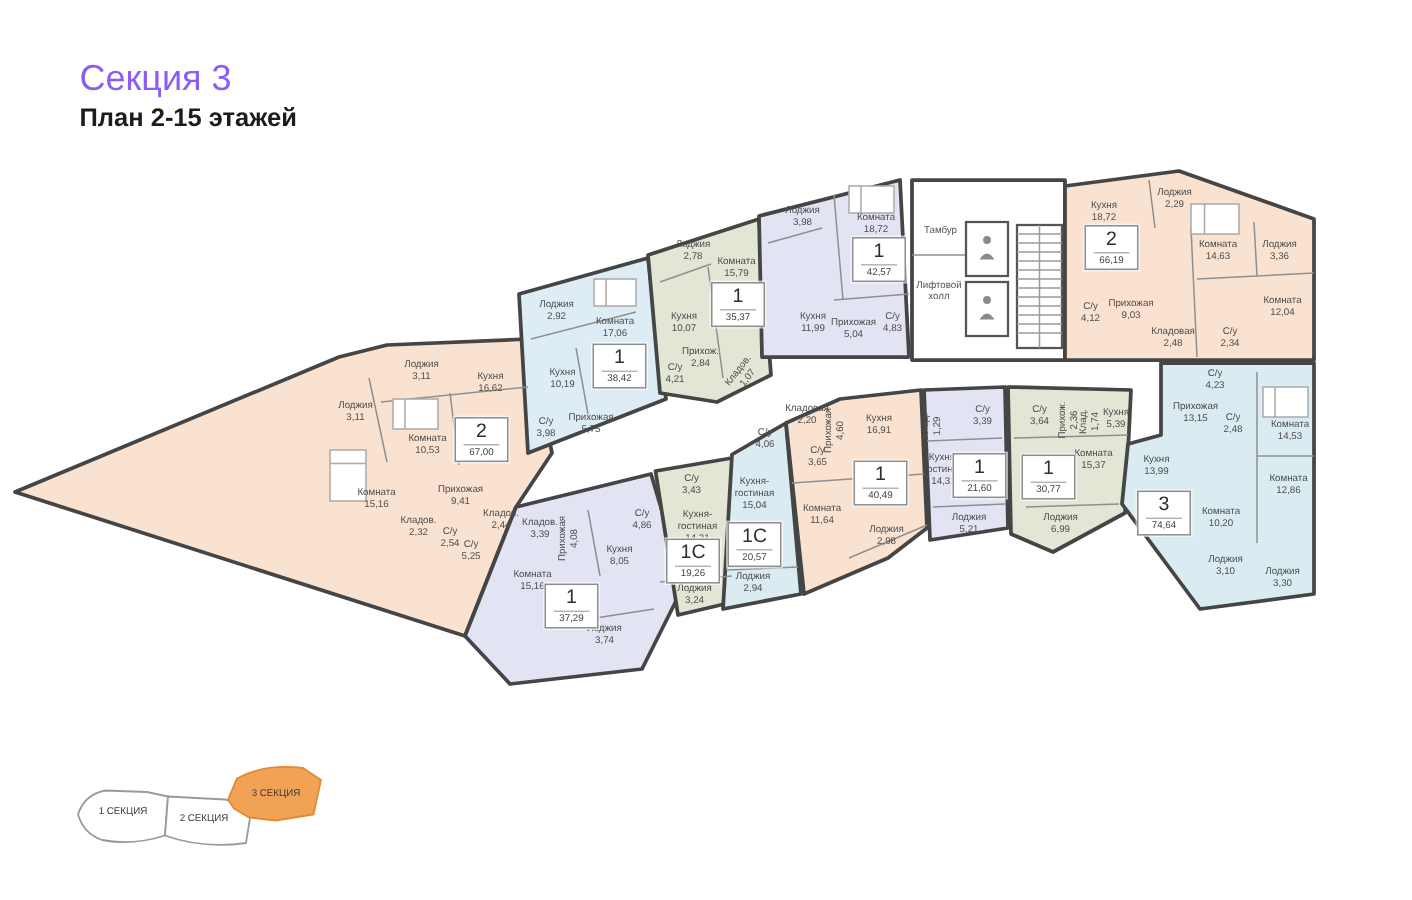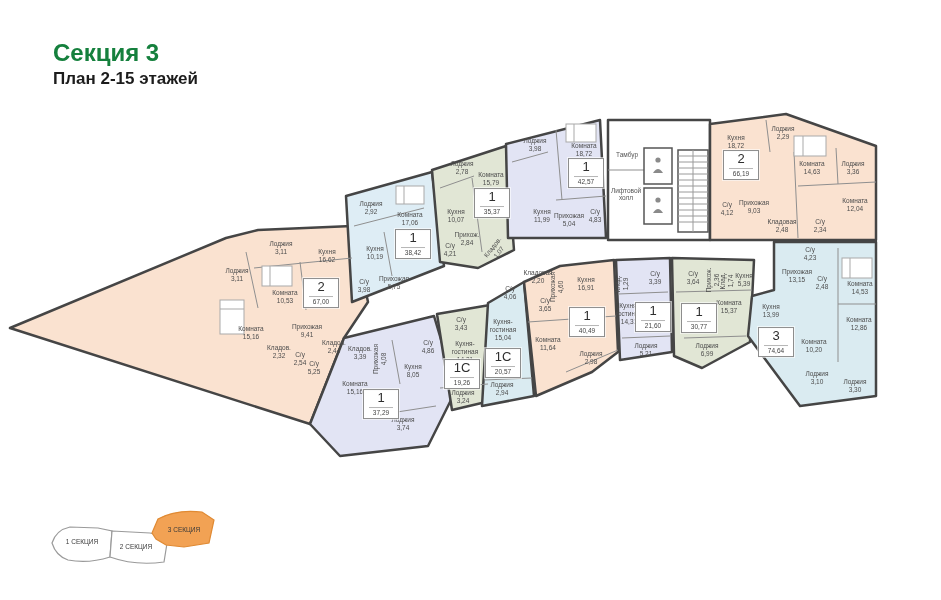--- a/index.html
+++ b/index.html
@@ -1,21 +1,21 @@
 <!DOCTYPE html>
 <html><head>
 <meta charset="utf-8">
 <style>
   html,body{margin:0;padding:0;background:#fff;}
   body{width:941px;height:600px;position:relative;font-family:"Liberation Sans",sans-serif;overflow:hidden;}
   .stage{position:absolute;inset:0;}
   svg{position:absolute;left:0;top:0;}
   .hdr{position:absolute;left:53px;top:38px;}
   .hdr .t1{font-size:26px;font-weight:700;color:#f58220;line-height:1.25;}
-  .hdr .t2{font-size:24px;font-weight:700;color:#15803d;line-height:1.25;}
+  .hdr .t2{font-size:24px;font-weight:400;color:#8b5cf6;line-height:1.25;}
   .hdr .t3{font-size:17px;font-weight:700;color:#1c1c1c;line-height:1.35;}
   .rl{position:absolute;transform:translate(-50%,-50%);text-align:center;font-size:6.5px;line-height:1.25;color:#4d4d4d;width:52px;pointer-events:none;}
   .rl .rn,.rl .ra{display:block;}
   .rot{transform:translate(-50%,-50%) rotate(-90deg);width:44px;}
   .rot50{transform:translate(-50%,-50%) rotate(-52deg);width:44px;}
   .narrow{width:36px;}
   .corelbl{position:absolute;transform:translate(-50%,-50%);text-align:center;font-size:6.5px;color:#555;width:44px;}
   .badge{position:absolute;transform:translate(-50%,-50%);background:#fff;border:1px solid #8d8d8d;text-align:center;padding:1px 5px 2px;min-width:24px;box-shadow:0 0 0 1px rgba(255,255,255,.6);}
   .badge .bt{display:block;font-size:13px;color:#2e2e2e;line-height:1.15;}
   .badge .ba{display:block;font-size:6.5px;color:#444;border-top:1px solid #b5b5b5;padding-top:1px;margin-top:1px;}

